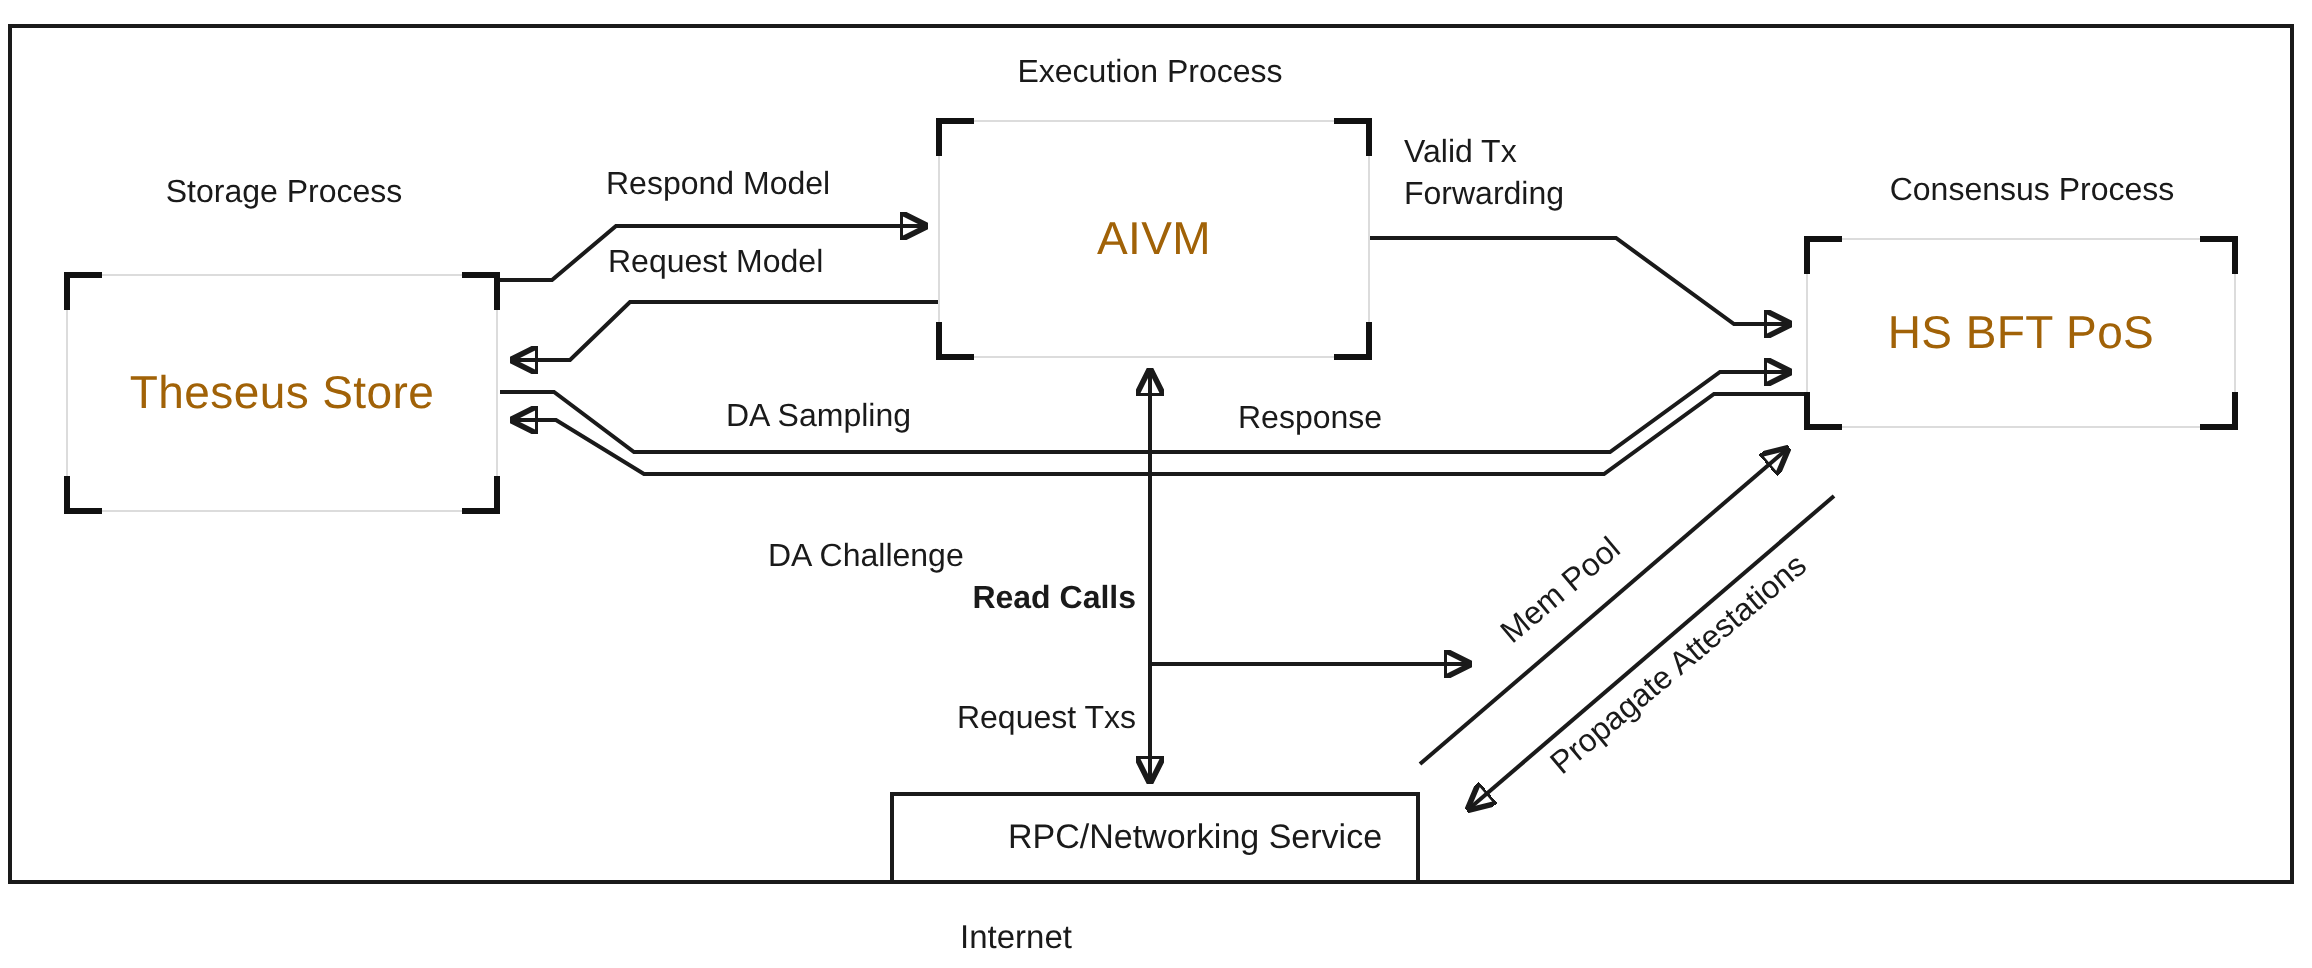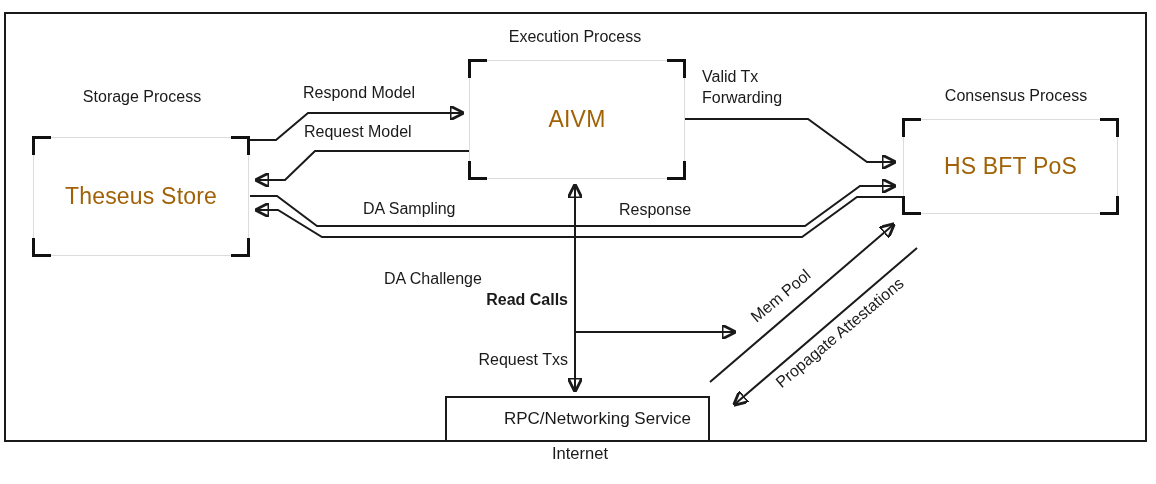--- a/index.html
+++ b/index.html
@@ -69,23 +69,22 @@
     box-sizing: border-box;
     background: #ffffff;
     display: flex;
     align-items: center;
     justify-content: center;
     font-size: 17px;
     padding-left: 40px;
   }
   .internet-label {
     position: absolute;
-    left: 480px; top: 444px;
+    left: 480px; top: 460px;
     width: 200px;
-    text-align: center;
     font-size: 16.5px;
   }
   svg.wires {
     position: absolute;
     left: 0; top: 0;
     width: 1156px; height: 484px;
     pointer-events: none;
   }
   svg.wires path {
     fill: none;

